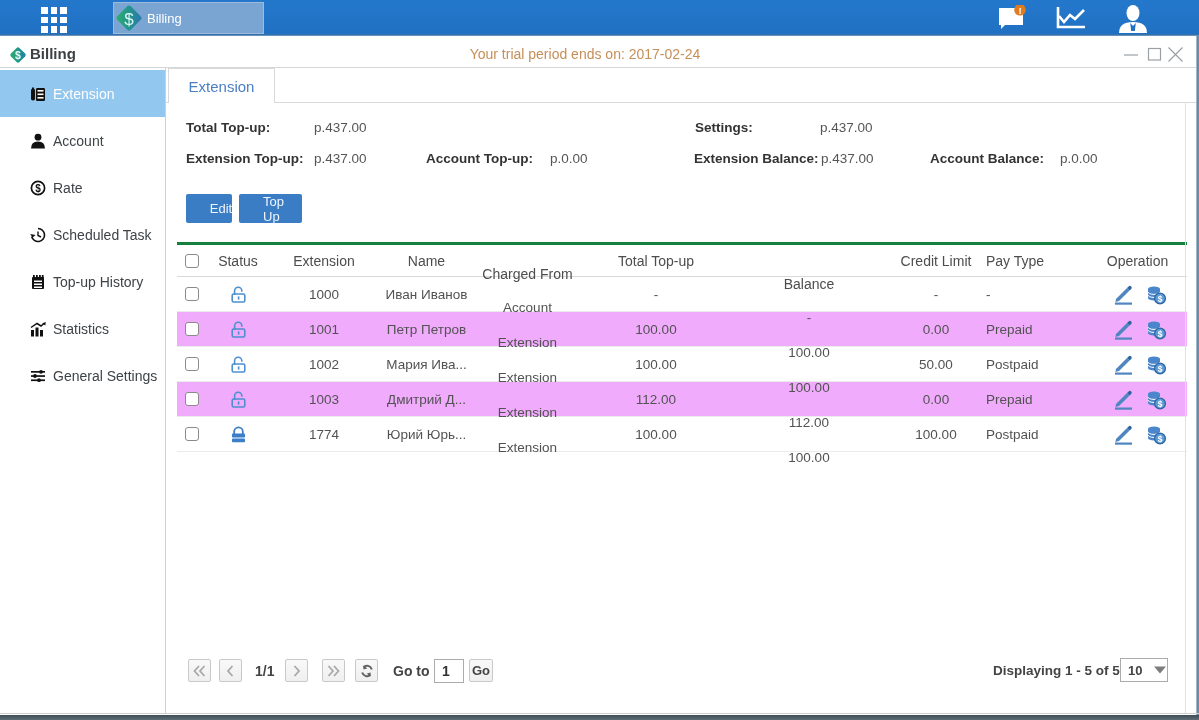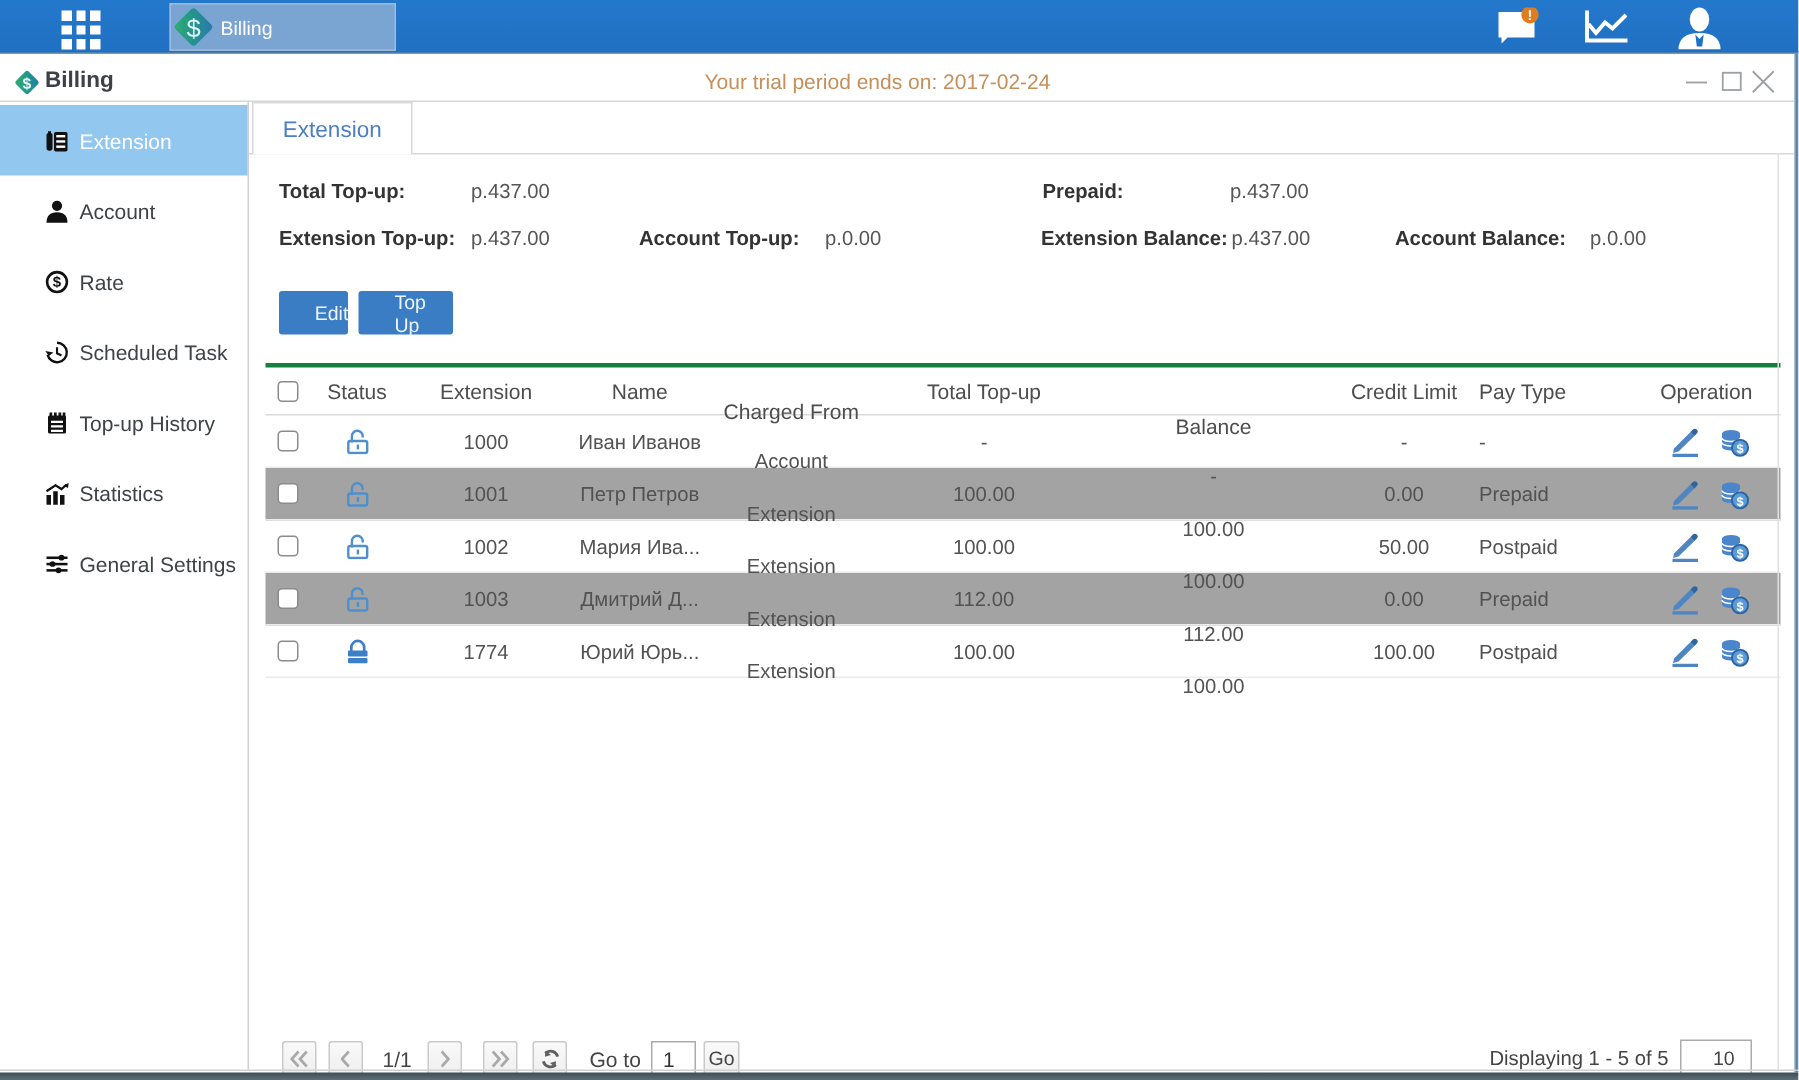--- a/index.html
+++ b/index.html
@@ -47,36 +47,36 @@
 
 .btn { position:absolute; background:#3b7dc4; color:#eef5fc; font-size:13px; border-radius:2px;
   display:flex; align-items:center; justify-content:center; height:29px; top:126px;padding-left:24px; }
 
 
 #grid { position:absolute; left:11px; top:174px; width:1010px; }
 .trow { display:flex; width:1010px; align-items:center; }
 #ghead { height:35px; border-top:3px solid #15803d; border-bottom:1px solid #d9d9d9;
   font-size:14px; color:#4d4d4d; }
 .drow { height:35px; border-bottom:1px solid #ebebeb; font-size:13.5px; color:#525252; }
-.drow.alt { background:#a3a3a3; }
+.drow.alt { background:#f0abfc; }
 .c0 { width:29px; flex:none; display:flex; align-items:center; }
 .c1 { width:64px; flex:none; text-align:center; }
 .c2 { width:108px; flex:none; text-align:center; }
 .c3 { width:97px; flex:none; text-align:center; }
 .c4 { width:105px; flex:none; text-align:center;margin-top:27px; }
 .c5 { width:152px; flex:none; text-align:center; }
 .c6 { width:154px; flex:none; text-align:center;margin-top:46px; }
 .c7 { width:100px; flex:none; text-align:center; }
 .c8 { width:102px; flex:none; text-align:left; }
 .c9 { width:99px; flex:none; text-align:center; }
 .cb { width:14px; height:14px; border:1px solid #8b8b8b; border-radius:3px; background:#fff; margin-left:8px; }
 .c1 svg, .c9 svg { vertical-align:middle; }
 
 
-#pager { position:absolute; left:0px; top:626px; width:1030px; height:24px; font-size:13px; color:#444; }
+#pager { position:absolute; left:0px; top:591px; width:1030px; height:24px; font-size:13px; color:#444;font-weight:bold; }
 .pbtn { position:absolute; top:0; width:23px; height:23px; background:linear-gradient(#f9f9f9,#efefef);
   border:1px solid #c9c9c9; border-radius:2px; color:#a9a9a9;
   display:flex; align-items:center; justify-content:center; font-size:13px; }
 #goinput { position:absolute; left:268px; top:0; width:30px; height:24px; border:1px solid #ababab;
   font-size:14px; color:#333; padding-left:7px; display:flex; align-items:center; background:#fff; }
 #displaying { position:absolute; left:827px; top:4px; font-size:13.5px; }
 #psize { position:absolute; left:954px; top:-1px; width:48px; height:24px; border:1px solid #ababab;
   background:#fff; display:flex; align-items:center; }
 
 
@@ -223,21 +223,21 @@
   <span class="lb">General Settings</span>
 </div>
 
 <div id="content">
   <div id="tabbar">
       <div id="tab1">Extension</div>
     </div>
 
   <div class="slabel" style="left:20px;top:52px">Total Top-up:</div>
   <div class="sval" style="left:148px;top:52px">p.437.00</div>
-  <div class="slabel" style="left:529px;top:52px">Prepaid:</div>
+  <div class="slabel" style="left:529px;top:52px">Settings:</div>
   <div class="sval" style="left:654px;top:52px">p.437.00</div>
 
   <div class="slabel" style="left:20px;top:83px">Extension Top-up:</div>
   <div class="sval" style="left:148px;top:83px">p.437.00</div>
   <div class="slabel" style="left:260px;top:83px">Account Top-up:</div>
   <div class="sval" style="left:384px;top:83px">p.0.00</div>
   <div class="slabel" style="left:528px;top:83px">Extension Balance:</div>
   <div class="sval" style="left:655px;top:83px">p.437.00</div>
   <div class="slabel" style="left:764px;top:83px">Account Balance:</div>
   <div class="sval" style="left:894px;top:83px">p.0.00</div>
@@ -445,21 +445,21 @@
         <path d="M11.8 5.4 a5 5 0 0 0 -8.3 -2.2" fill="none" stroke="#606060" stroke-width="1.9"></path>
         <path d="M3.7 1.5 l-0.4 4 l4 -1.1 z" fill="#606060"></path>
         <path d="M10.3 12.5 l0.4 -4 l-4 1.1 z" fill="#606060"></path>
       </svg>
     </div>
     <span class="abs" style="left:227px;top:4px;font-size:14px">Go to</span>
     <div id="goinput">1</div>
     <div class="pbtn" style="left:303px;width:24px;color:#444">Go</div>
     <span id="displaying">Displaying 1 - 5 of 5</span>
     <div id="psize">
-        <span style="margin-left:21px">10</span>
+        <span style="margin-left:7px">10</span>
       <svg width="12" height="8" viewBox="0 0 12 8" style="margin-left:12px">
           <path d="M0 0.5 h12 l-6 7 z" fill="#7d7d7d"></path>
         </svg>
     </div>
   </div>
 </div>
 
 <div id="rightline"></div>
 <div id="rightstrip"></div>
 <div id="botline"></div>

